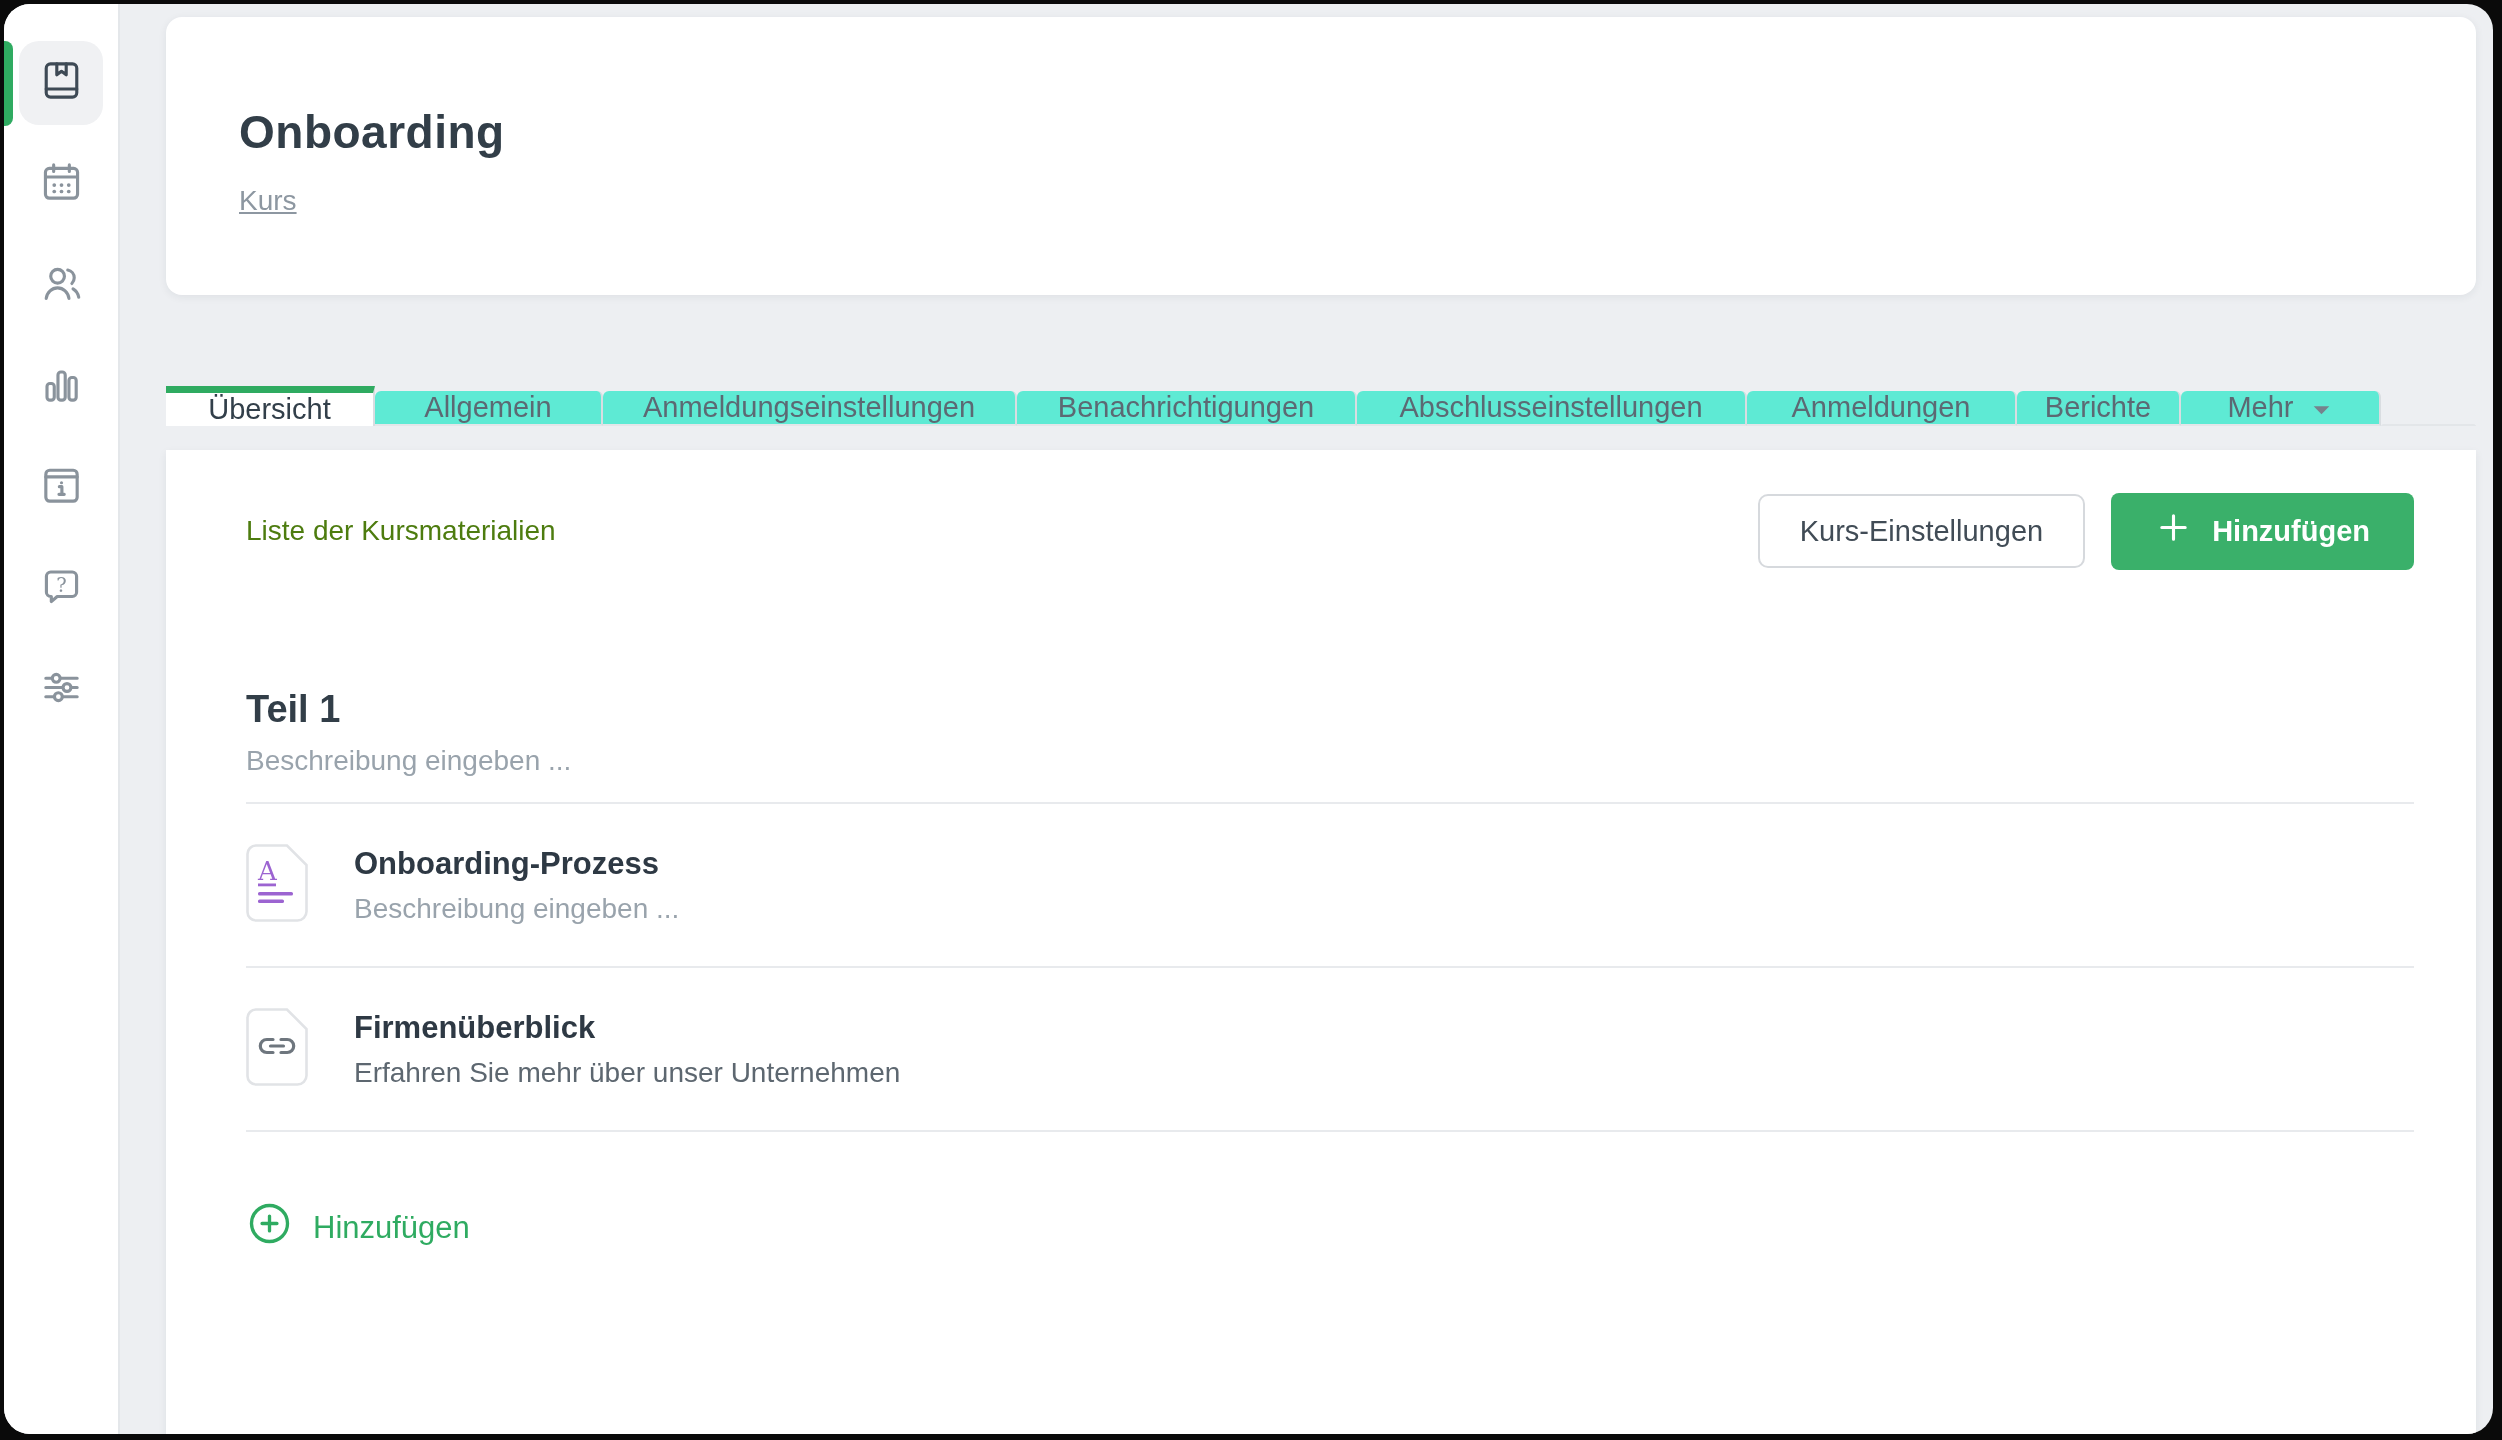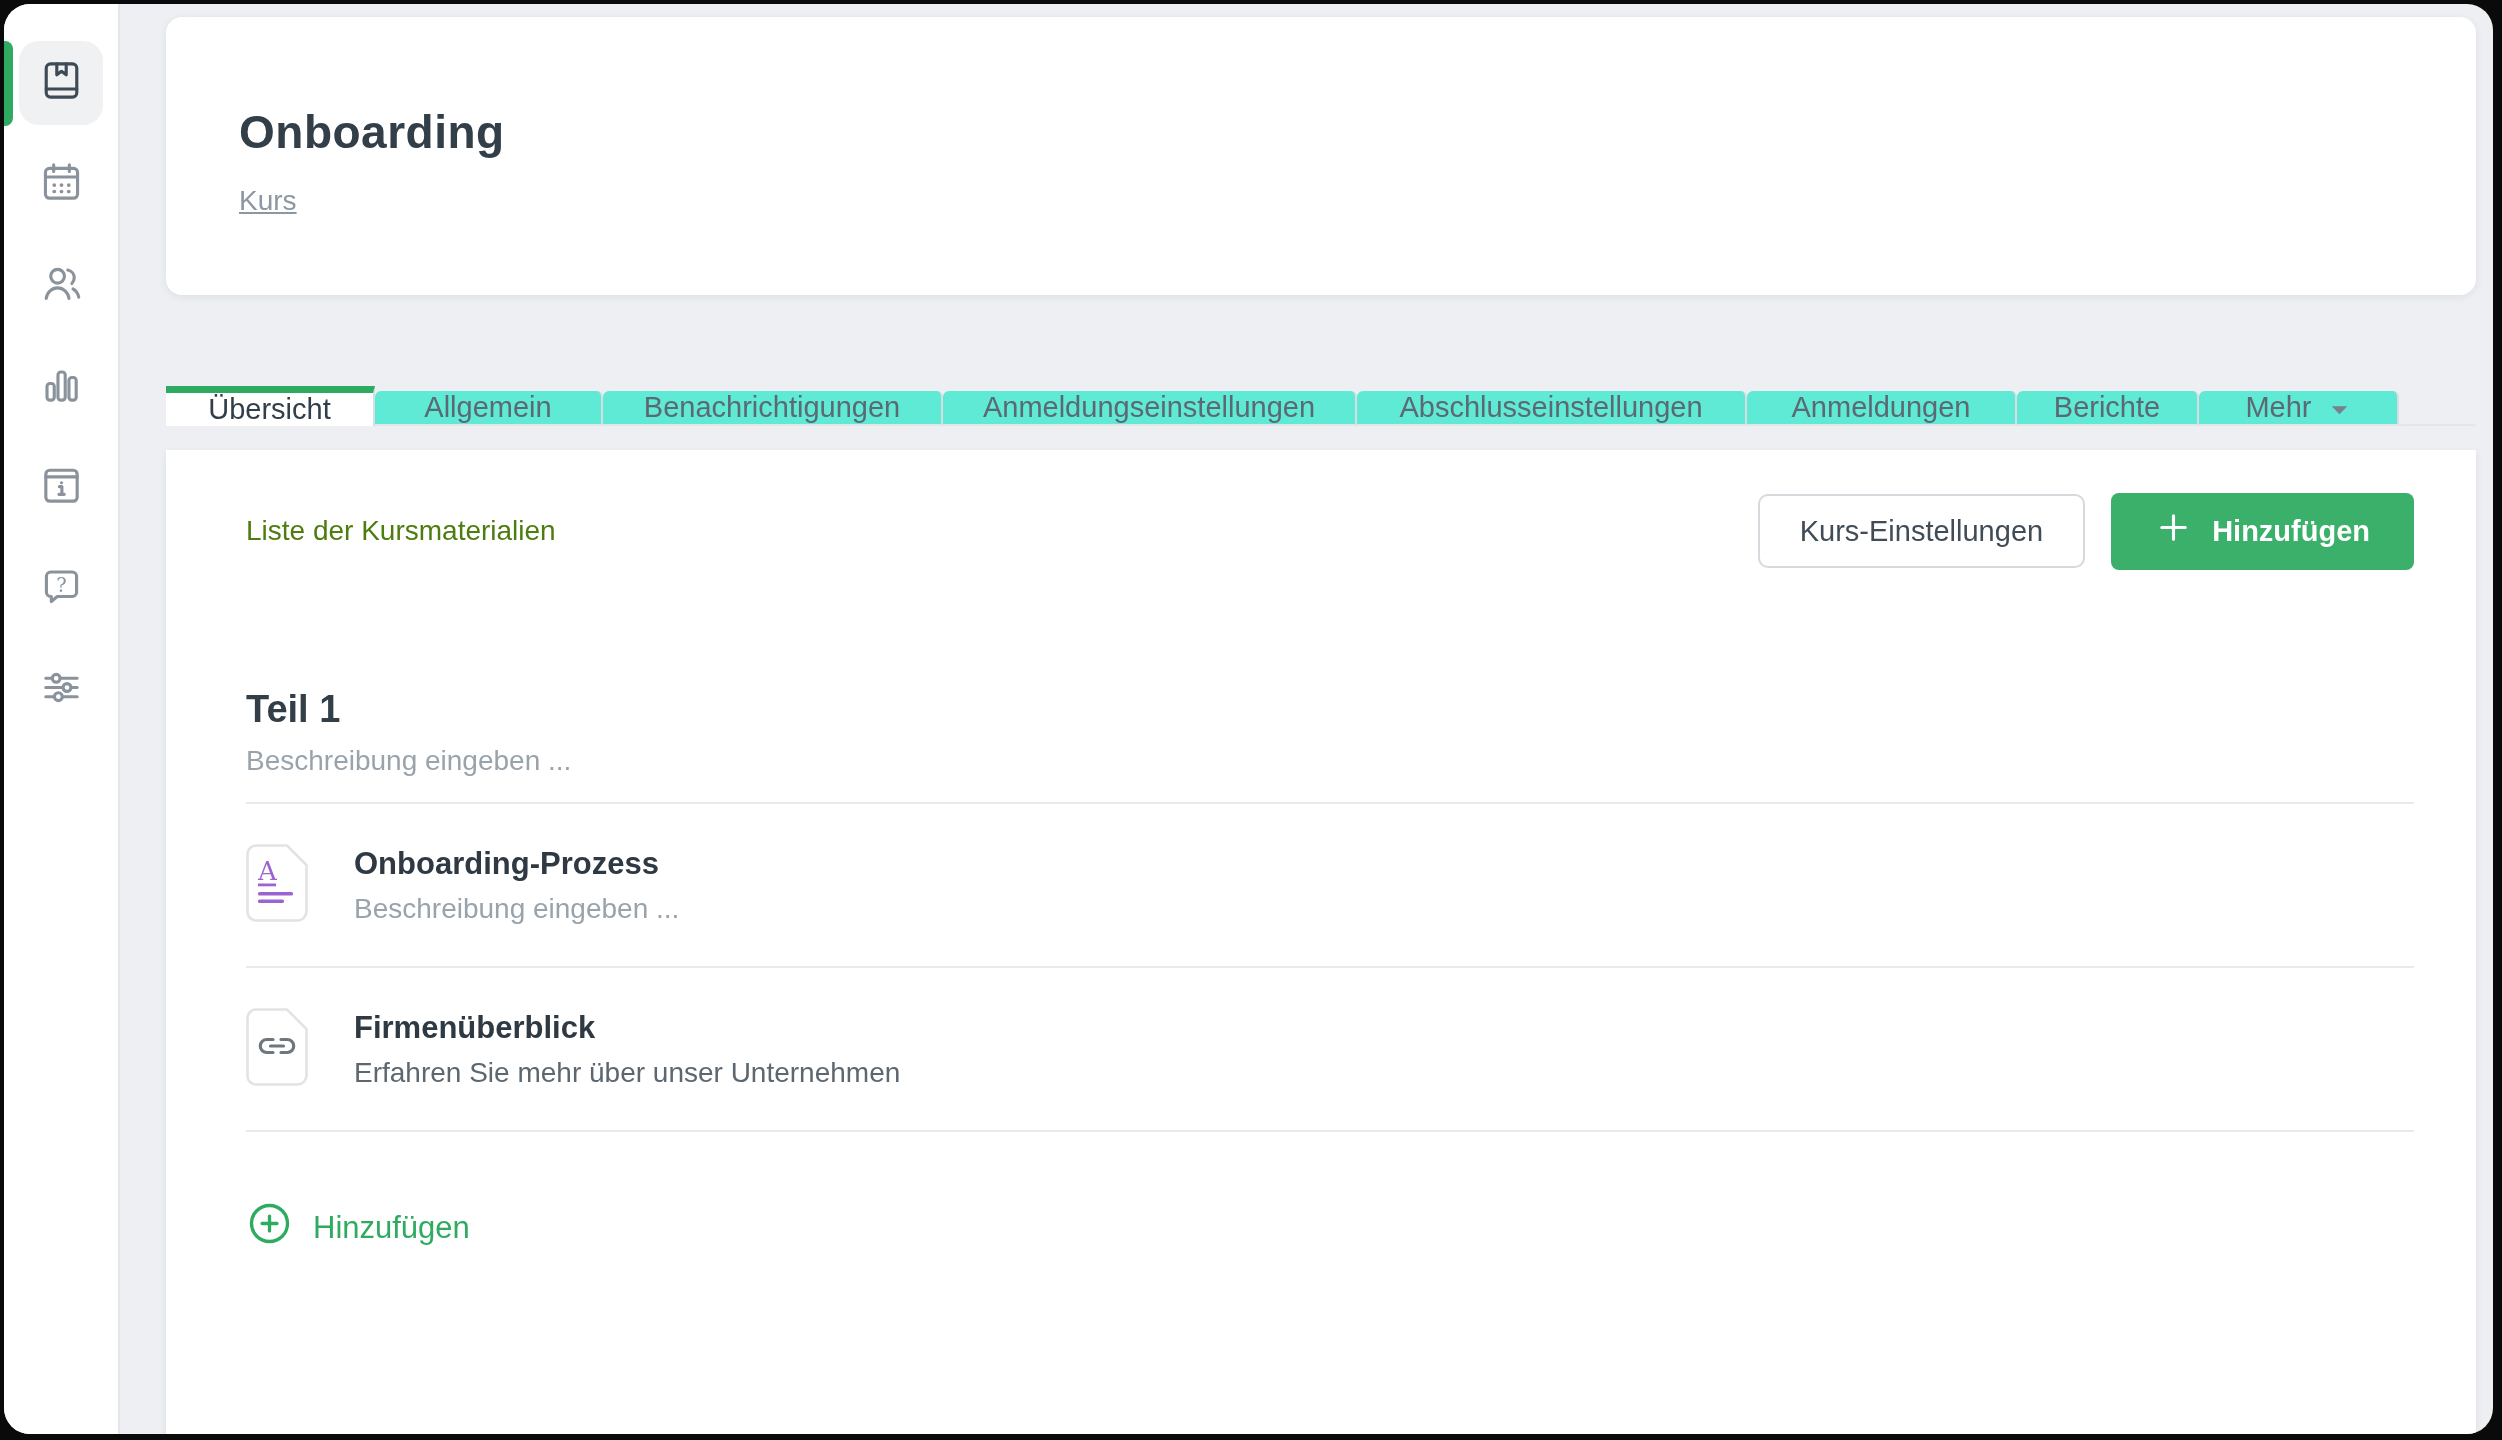--- a/index.html
+++ b/index.html
@@ -201,33 +201,33 @@
       <div class="page-subtitle">Kurs</div>
     </header>
 
     <div class="tabs">
       <div class="tab active" style="width:209px">
         <span>Übersicht</span>
       </div>
       <div class="tab" style="width:228px">
         <span>Allgemein</span>
       </div>
+      <div class="tab" style="width:414px">
+        <span>Anmeldungseinstellungen</span>
+      </div>
       <div class="tab" style="width:340px">
         <span>Benachrichtigungen</span>
       </div>
-      <div class="tab" style="width:414px">
-        <span>Anmeldungseinstellungen</span>
-      </div>
       <div class="tab" style="width:390px">
         <span>Abschlusseinstellungen</span>
       </div>
       <div class="tab" style="width:270px">
         <span>Anmeldungen</span>
       </div>
-      <div class="tab" style="width:182px">
+      <div class="tab" style="width:164px">
         <span>Berichte</span>
       </div>
       <div class="tab" style="width:200px">
         <span>Mehr</span>
         <span>
           <svg class="caret" viewBox="0 0 22 14">
               <path d="M3.2 3.2h15.6l-7.8 8z" fill="#76828c"></path>
             </svg>
         </span>
       </div>

